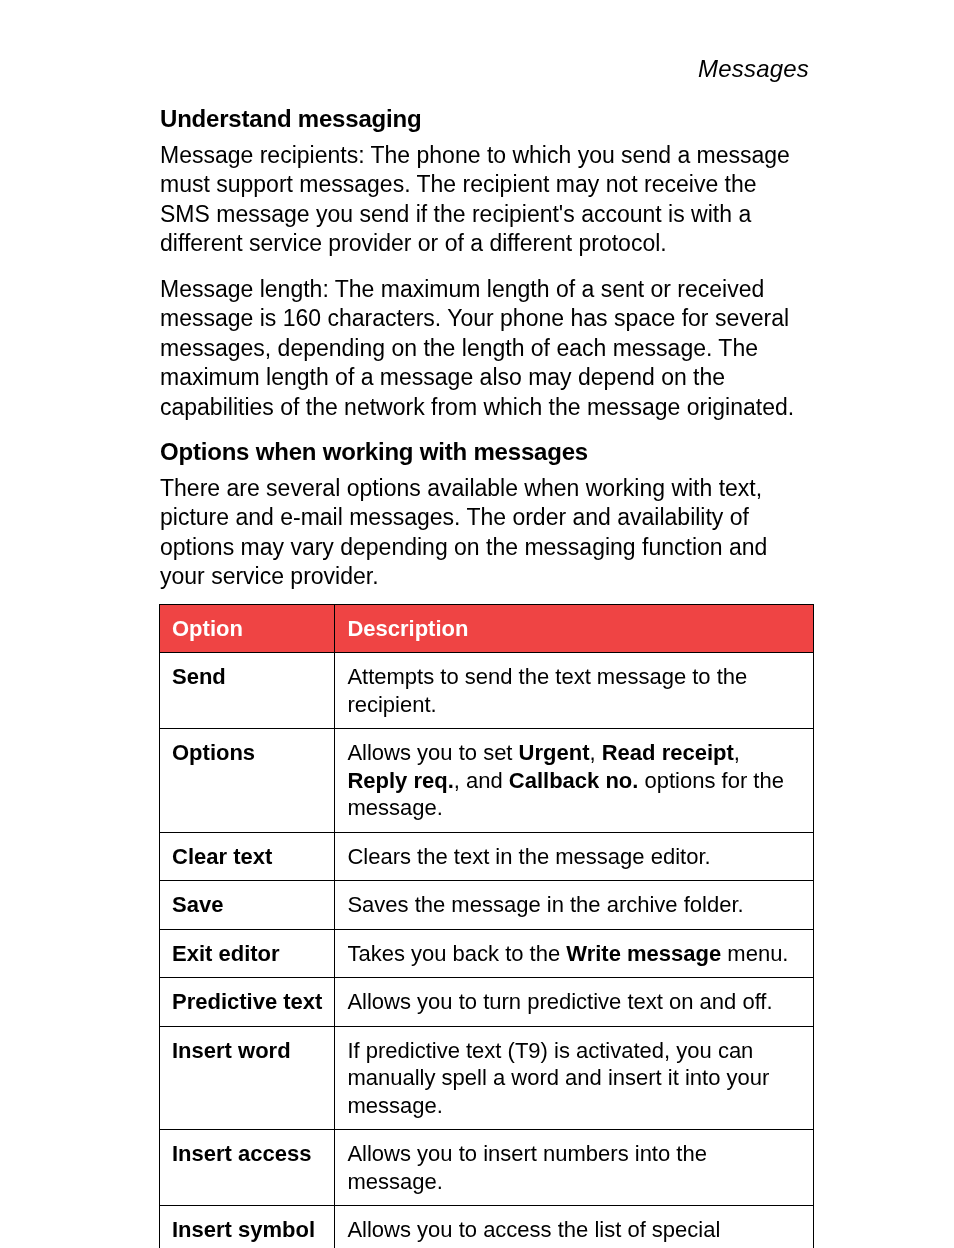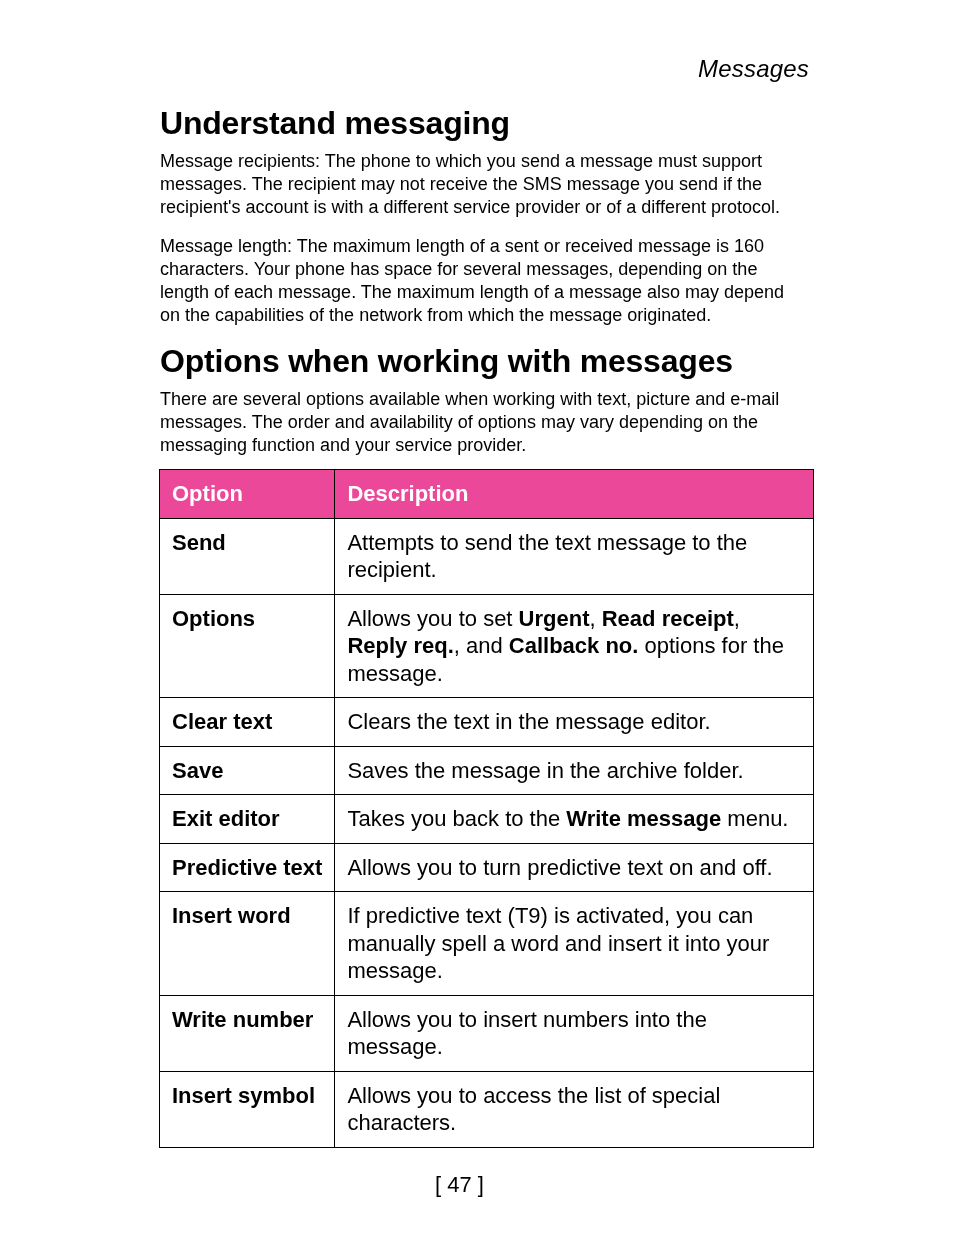--- a/index.html
+++ b/index.html
@@ -19,27 +19,27 @@
   }
   .running-head {
     text-align: right;
     font-style: italic;
     font-size: 24px;
     font-weight: 400;
     margin-bottom: 22px;
     letter-spacing: 0.2px;
   }
   h2 {
-    font-size: 32px;
+    font-size: 24px;
     font-weight: 700;
     margin: 16px 0 8px 0;
     letter-spacing: -0.2px;
   }
   p {
-    font-size: 18px;
+    font-size: 23px;
     line-height: 1.28;
     margin: 0 0 16px 0;
     font-weight: 400;
   }
   p.tight {
     margin-bottom: 12px;
   }
   table {
     border-collapse: collapse;
     width: 101%;
@@ -48,21 +48,21 @@
   }
   th, td {
     border: 1.5px solid #000;
     padding: 10px 12px;
     text-align: left;
     font-size: 22px;
     line-height: 1.25;
     vertical-align: top;
   }
   th {
-    background: #ec4899;
+    background: #ef4444;
     color: #fff;
     font-weight: 700;
     border: 1.5px solid #000;
   }
   td.option {
     font-weight: 700;
     white-space: nowrap;
     width: 1%;
   }
   .b {
@@ -125,21 +125,21 @@
         </tr>
         <tr>
           <td class="option">Predictive text</td>
           <td><span>Allows you to turn predictive text on and off.</span></td>
         </tr>
         <tr>
           <td class="option">Insert word</td>
           <td><span>If predictive text (T9) is activated, you can manually spell a word and insert it into your message.</span></td>
         </tr>
         <tr>
-          <td class="option">Write number</td>
+          <td class="option">Insert access</td>
           <td><span>Allows you to insert numbers into the message.</span></td>
         </tr>
         <tr>
           <td class="option">Insert symbol</td>
           <td><span>Allows you to access the list of special characters.</span></td>
         </tr>
       </tbody>
   </table>
 
   <div class="page-number">[ 47 ]</div>

